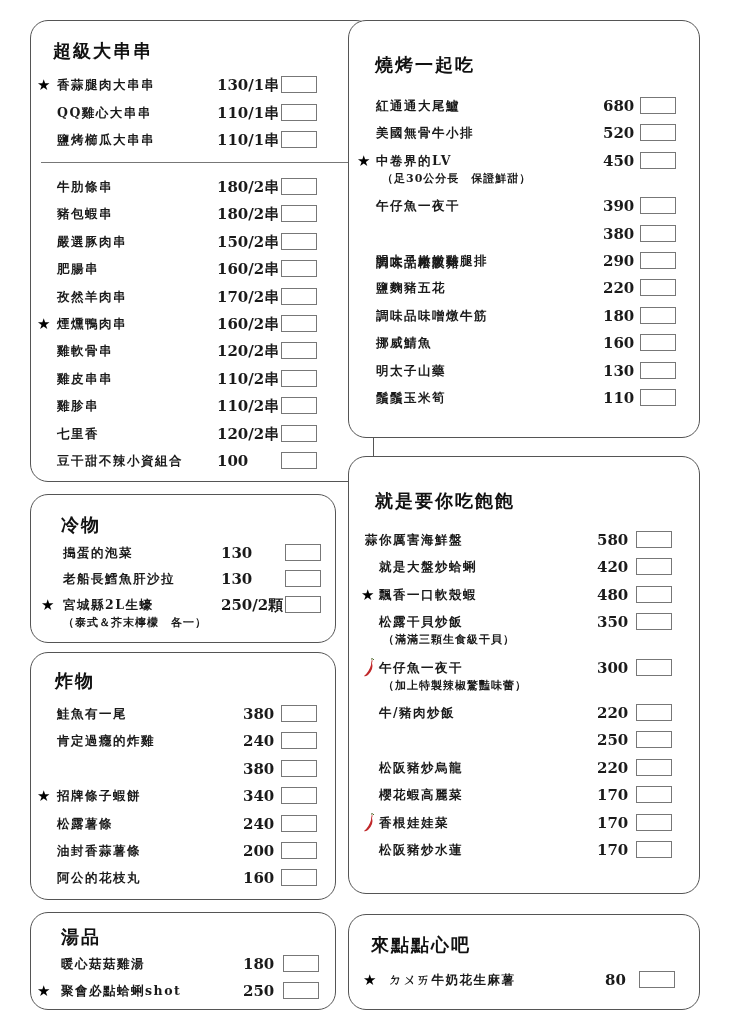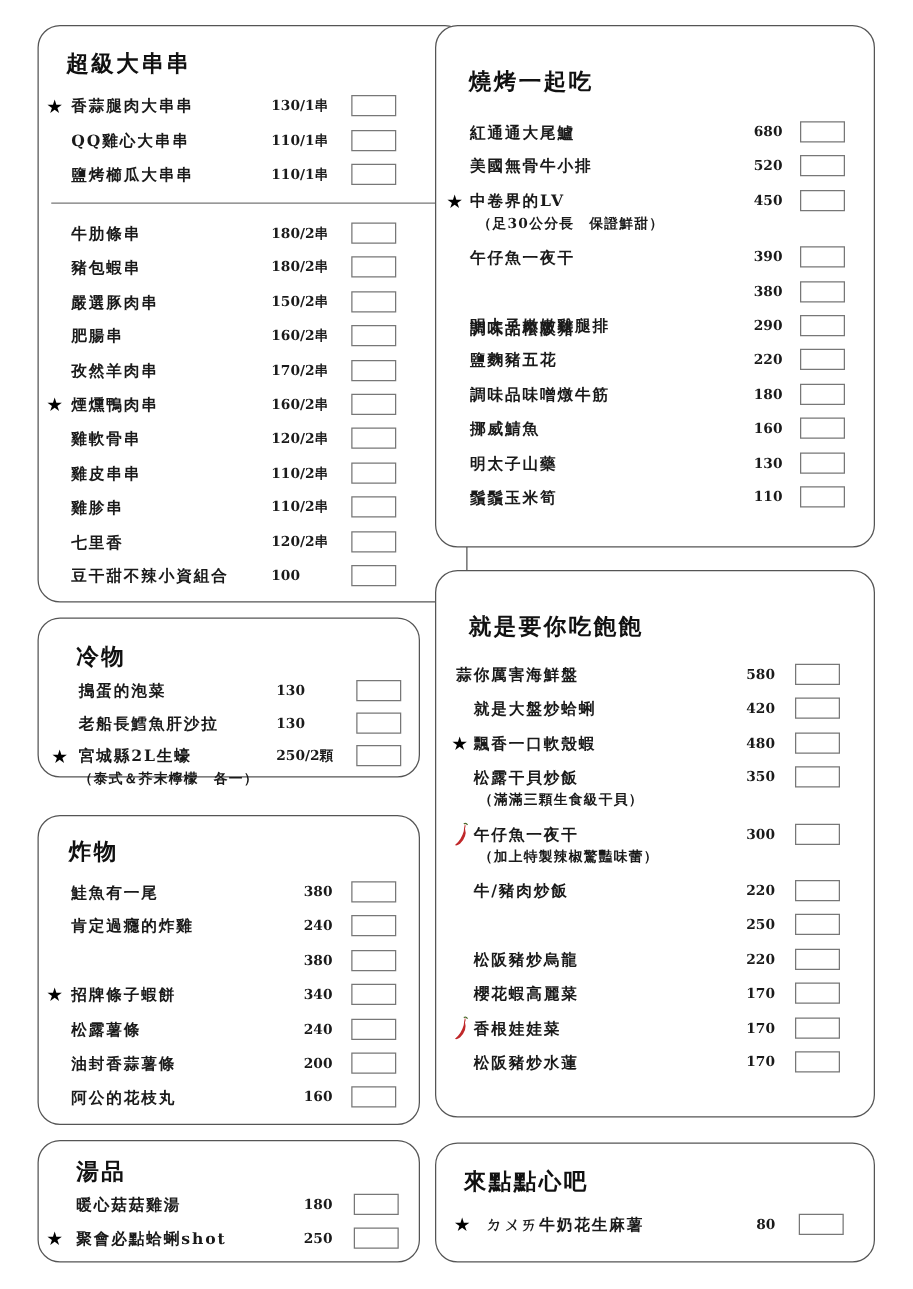--- a/index.html
+++ b/index.html
@@ -3,21 +3,21 @@
 <meta charset="utf-8">
 <style>
   html, body { margin:0; padding:0; background:#ffffff; }
   body { width:730px; height:1031px; position:relative; overflow:hidden;
          font-family:"DejaVu Serif","Liberation Serif",serif; color:#1a1a1a; }
   .panel { position:absolute; border:1.5px solid #555; border-radius:18px; background:#fff; box-sizing:border-box; }
   .title { position:absolute; font-weight:bold; font-size:18px; letter-spacing:2px; color:#111; }
   .row { position:absolute; left:0; right:0; height:22px; }
   .mark { position:absolute; font-size:15px; line-height:22px; color:#000; }
   .name { position:absolute; font-size:12.5px; font-weight:bold; line-height:22px; letter-spacing:1.5px; white-space:nowrap; }
-  .price { position:absolute; font-size:11px; font-weight:bold; line-height:22px; white-space:nowrap; }
+  .price { position:absolute; font-size:15px; font-weight:bold; line-height:22px; white-space:nowrap; }
   .qty { position:absolute; width:36px; height:17px; border:1px solid #777; box-sizing:border-box; background:#fff; top:2px; }
   .note { position:absolute; font-size:11px; font-weight:bold; line-height:16px; letter-spacing:1px; white-space:nowrap; }
   .divider { position:absolute; height:1px; background:#777; }
   .chili { position:absolute; width:14px; height:22px; }
 </style>
 </head>
 <body>
 
 <div class="panel" style="left:30px;top:20px;width:344px;height:462px;">
   <div class="title" style="left:22px;top:18px;">超級大串串</div>
@@ -93,21 +93,21 @@
         <div class="qty" style="left: 250px;"></div>
       </div>
       <div class="row" style="top: 429px;">
         <span class="name" style="left: 26px;">豆干甜不辣小資組合</span>
         <span class="price" style="left: 186px;">100</span>
         <div class="qty" style="left: 250px;"></div>
       </div>
     </div>
 </div>
 
-<div class="panel" style="left:30px;top:494px;width:306px;height:128px;border-radius:18px;">
+<div class="panel" style="left:30px;top:494px;width:306px;height:149px;border-radius:18px;">
   <div class="title" style="left:30px;top:18px;">冷物</div>
   <div id="cold-items">
       <div class="row" style="top: 47px;">
         <span class="name" style="left: 32px;">搗蛋的泡菜</span>
         <span class="price" style="left: 190px;">130</span>
         <div class="qty" style="left: 254px;"></div>
       </div>
       <div class="row" style="top: 73px;">
         <span class="name" style="left: 32px;">老船長鱈魚肝沙拉</span>
         <span class="price" style="left: 190px;">130</span>

